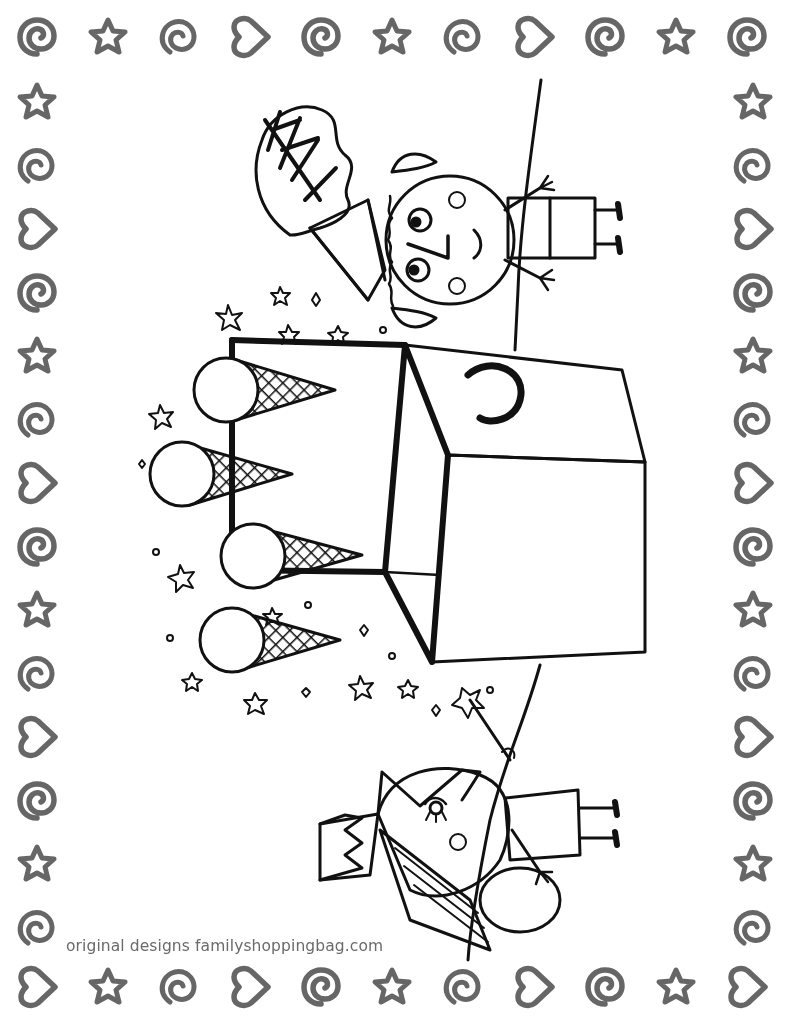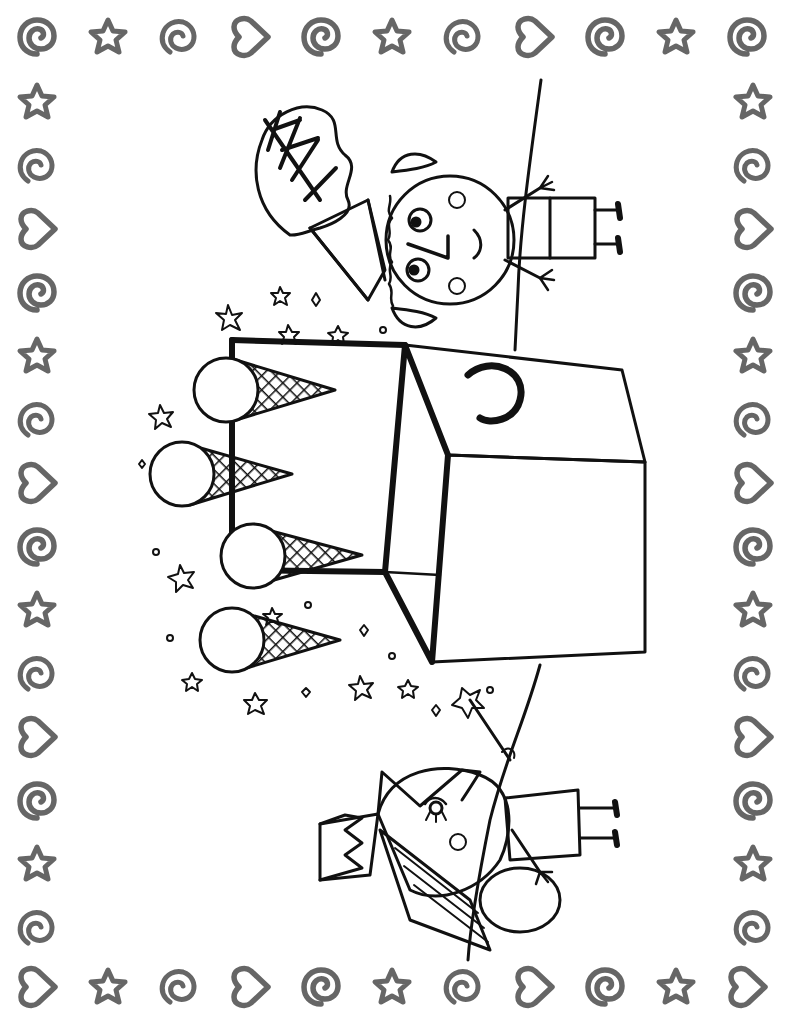--- a/index.html
+++ b/index.html
@@ -407,20 +407,21 @@
       <path d="M192 673 L 195 679 L 202 680 L 197 684 L 198 691 L 192 687 L 186 691 L 187 684 L 182 680 L 189 679 Z"></path>
       <path d="M360 676 L 364 684 L 373 683 L 367 690 L 371 698 L 362 694 L 355 700 L 356 691 L 349 685 L 358 684 Z"></path>
       <path d="M408 680 L 411 686 L 418 687 L 413 691 L 414 698 L 408 694 L 402 698 L 403 691 L 398 687 L 405 686 Z"></path>
       <path d="M306 688 L 310 692 L 306 697 L 302 692 Z"></path>
       <path d="M255 693 L 259 700 L 267 700 L 261 706 L 264 714 L 255 710 L 248 714 L 250 706 L 244 700 L 252 700 Z"></path>
       <path d="M436 705 L 440 710 L 436 716 L 432 710 Z"></path>
       <circle cx="490" cy="690" r="3"></circle>
     </g>
   </svg>
 
+  <div class="caption">original designs familyshoppingbag.com</div>
 </div>
 
 <svg width="0" height="0" style="position:absolute">
   <defs>
     <symbol id="spiral-thick-icon" viewBox="0 0 46 46">
       <path d="M23 40 C 12 40, 6 32, 6 23 C 6 13, 14 6, 23 6 C 33 6, 40 13, 40 22 C 40 30, 34 35, 27 35 C 20 35, 15 30, 15 24 C 15 18, 20 14, 25 15 C 30 16, 31 22, 27 24" fill="none" stroke="#666" stroke-width="5.5" stroke-linecap="round"></path>
     </symbol>
     <symbol id="spiral-thin-icon" viewBox="0 0 46 46">
       <path d="M14 38 C 7 33, 5 26, 7 19 C 10 10, 19 6, 27 8 C 36 11, 40 20, 37 28 C 34 35, 26 37, 20 34 C 14 31, 13 24, 17 20 C 21 17, 26 18, 27 22" fill="none" stroke="#666" stroke-width="5" stroke-linecap="round"></path>
     </symbol>

